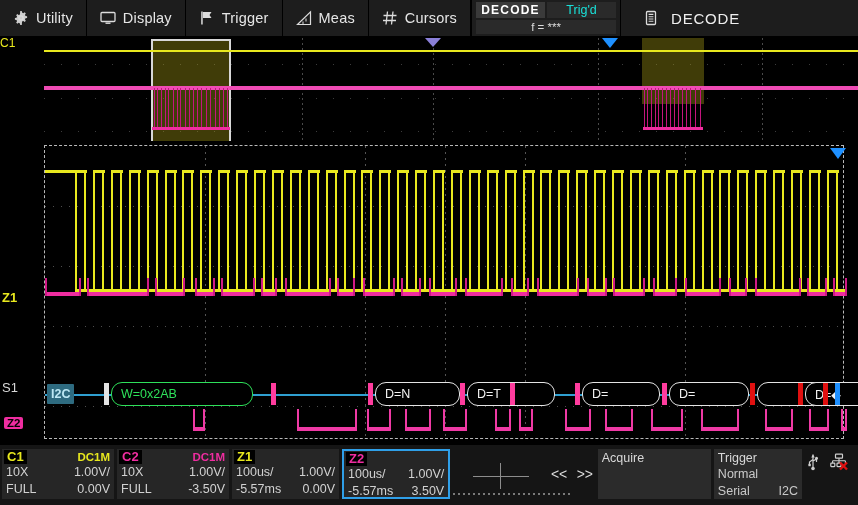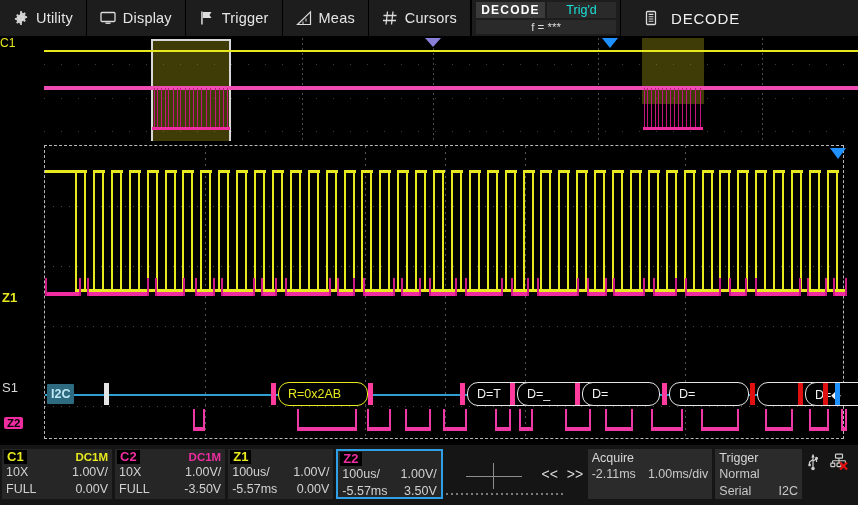--- a/index.html
+++ b/index.html
@@ -465,27 +465,27 @@
         <div class="sda-edge" style="left: 762px; top: -14px; height: 18px;"></div>
         <div class="sda-edge" style="left: 780px; top: -14px; height: 18px;"></div>
         <div class="sda-seg" style="left: 788px; width: 12px; top: 0px;"></div>
         <div class="sda-edge" style="left: 788px; top: -14px; height: 18px;"></div>
         <div class="sda-edge" style="left: 800px; top: -14px; height: 18px;"></div>
       </div>
 
     <div id="bus-row">
       <div id="bus-line"></div>
       <div id="i2c-badge">I2C</div>
+    <div class="pkt w" style="left: 66px; width: 142px;">W=0x2AB</div>
         <div class="marker white" style="left: 59px;"></div>
-        <div class="pkt r" style="left: 233px; width: 90px;">R=0x2AB</div>
         <div class="marker pink" style="left: 226px;"></div>
+        <div class="pkt d" style="left: 330px; width: 85px;">D=N</div>
         <div class="marker pink" style="left: 323px;"></div>
         <div class="pkt d" style="left: 422px; width: 88px;">D=T</div>
         <div class="marker pink" style="left: 415px;"></div>
-        <div class="pkt d" style="left: 472px; width: 85px;">D=_</div>
         <div class="marker pink" style="left: 465px;"></div>
         <div class="pkt d" style="left: 537px; width: 78px;">D=</div>
         <div class="marker pink" style="left: 530px;"></div>
         <div class="pkt d" style="left: 624px; width: 80px;">D=</div>
         <div class="marker pink" style="left: 617px;"></div>
         <div class="pkt d" style="left: 712px; width: 88px;"></div>
         <div class="marker red" style="left: 705px;"></div>
         <div class="pkt d" style="left: 760px; width: 90px;">D=◆</div>
         <div class="marker red" style="left: 753px;"></div>
         <div class="marker red" style="left: 778px;"></div>
@@ -611,24 +611,20 @@
         <div class="vl"></div>
     </div>
     <div id="nav-dots"></div>
   </div>
 
   <div class="navbtn">&lt;&lt;</div>
   <div class="navbtn">&gt;&gt;</div>
 
   <div class="infobox" style="width:155px">
     <div class="ib-title">Acquire</div>
-    <div class="ib-row">
-        <span>-2.11ms</span>
-        <span>1.00ms/div</span>
-      </div>
   </div>
 
   <div class="infobox" style="width:120px">
     <div class="ib-title">Trigger</div>
     <div class="ib-row">
         <span>Normal</span>
         <span></span>
       </div>
     <div class="ib-row">
         <span>Serial</span>

